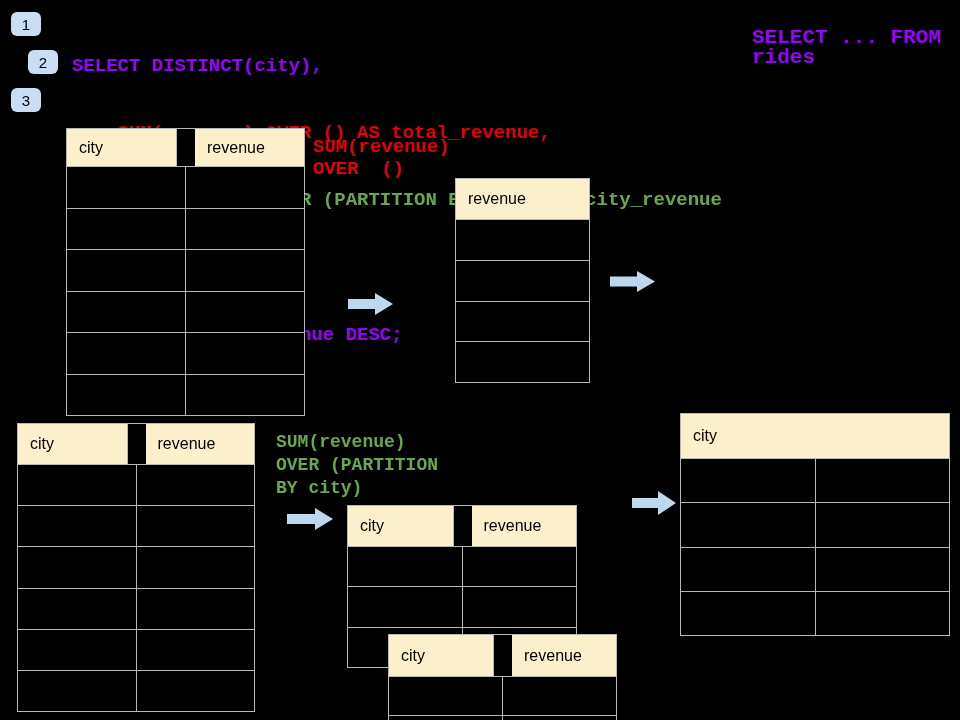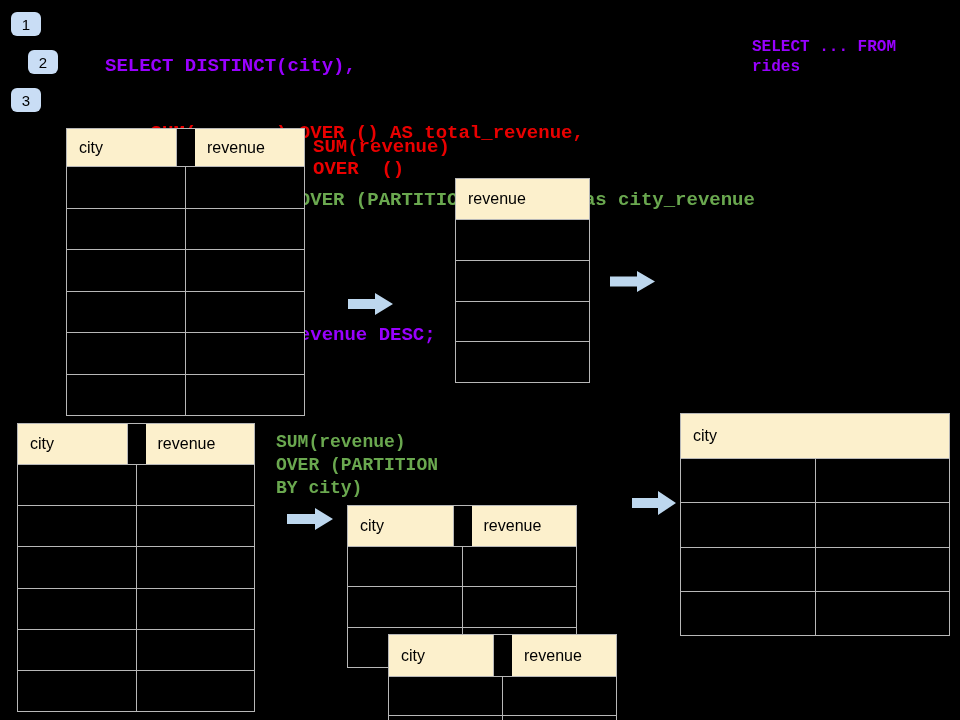--- a/index.html
+++ b/index.html
@@ -21,26 +21,26 @@
     color: #000; font-size: 15px;
     font-family: "Liberation Sans", sans-serif;
   }
   
   .code {
     position: absolute;
     font-family: "Liberation Mono", monospace;
     font-weight: bold;
     white-space: pre;
   }
-  .sql-block { left: 105px; top: 10px; font-size: 19px; line-height: 22.4px; }
+  .sql-block { left: 72px; top: 10px; font-size: 19px; line-height: 22.4px; }
   .sql-block .sql-line { white-space: pre; }
   .c-purple { color: var(--sql-purple, #9900FF); }
   .c-red    { color: var(--sql-red, #EA0000); }
   .c-green  { color: var(--sql-green, #6AA84F); }
-  .from-note { left: 752px; top: 37px; font-size: 16px; line-height: 20px; }
+  .from-note { left: 752px; top: 28px; font-size: 21px; line-height: 20px; }
   .total-label { left: 313px; top: 136px; font-size: 19px; line-height: 22px; }
   .partition-label { left: 276px; top: 431px; font-size: 18px; line-height: 23px; }
   
   .table {
     position: absolute;
     display: flex; flex-direction: column;
     background: #000;
     border: 1px solid var(--table-border, #B7B7B7);
     box-sizing: border-box;
   }

